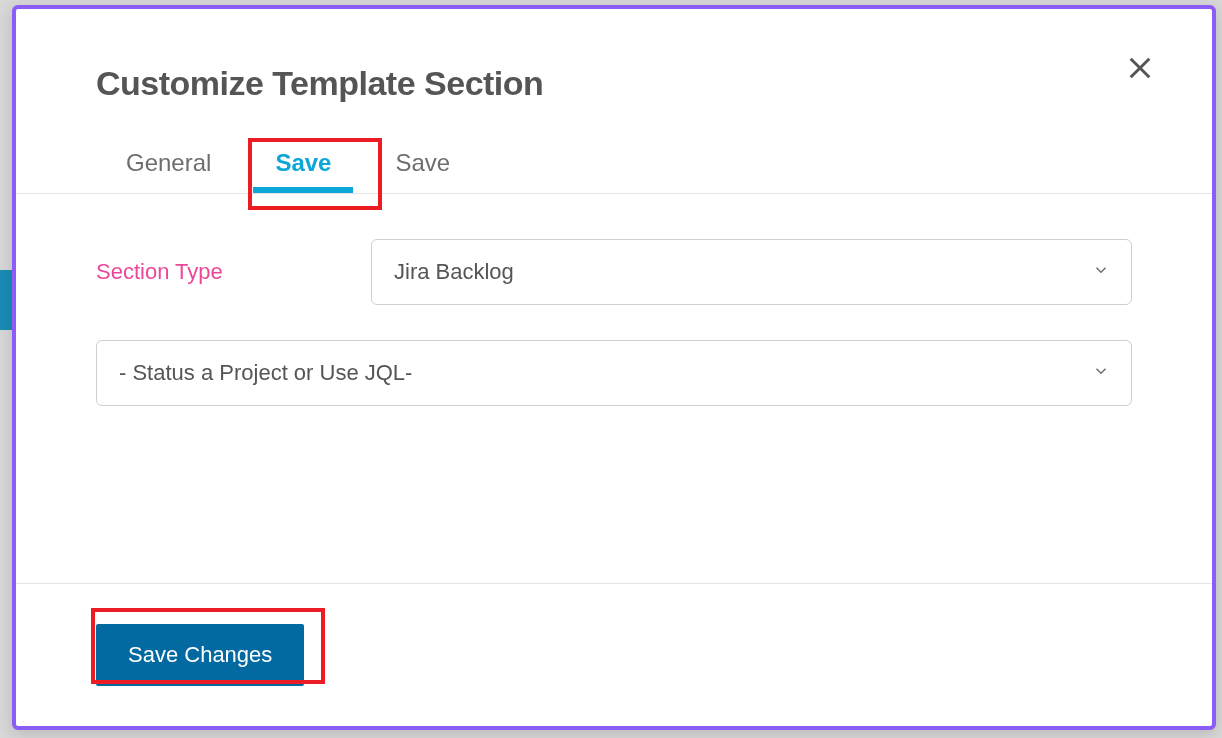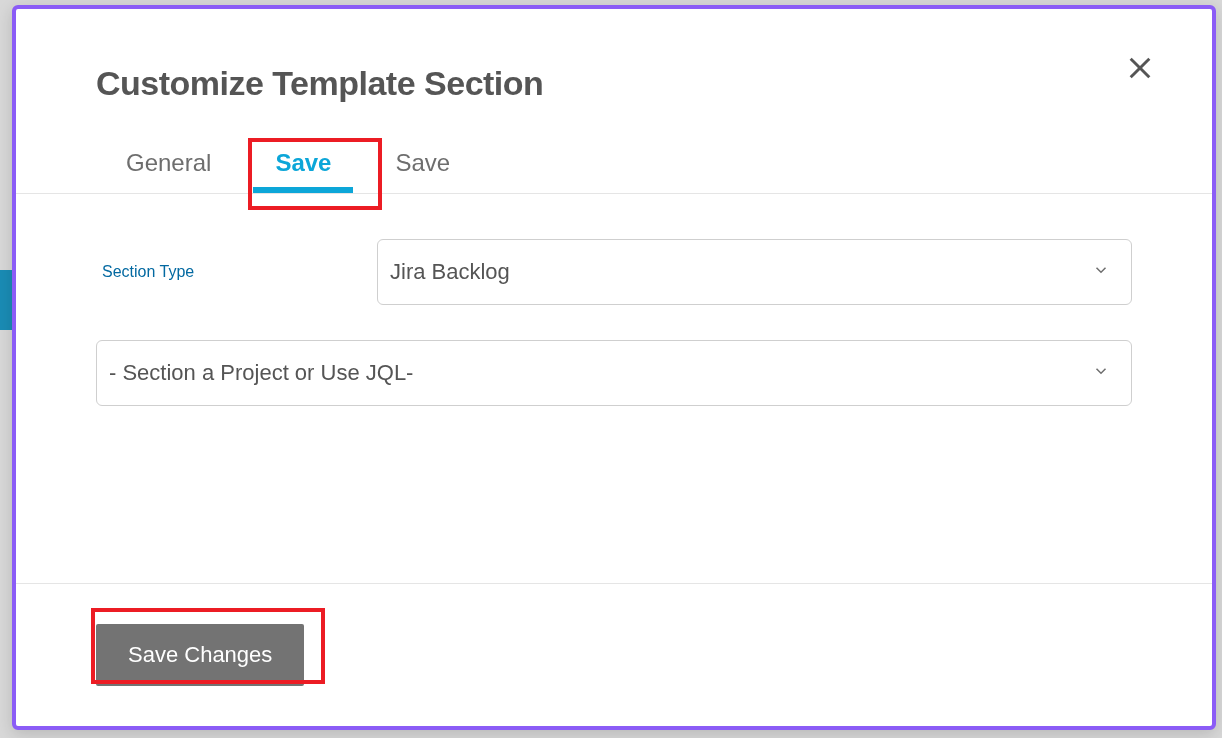--- a/index.html
+++ b/index.html
@@ -107,35 +107,34 @@
       padding: 45px 80px 40px 80px;
       flex: 1;
     }
     .form-row {
       display: flex;
       align-items: center;
       margin-bottom: 35px;
     }
     .form-label {
       width: 275px;
-      font-size: 16px;
-      color: #0369a1;
+      font-size: 22px;
+      color: #ec4899;
       font-weight: 400;
-      margin-left: 6px;
     }
     .form-control-wrap {
       flex: 1;
       position: relative;
     }
     .select-control, .text-control {
       width: 100%;
       height: 66px;
       border: 1px solid #cfcfcf;
       border-radius: 6px;
-      padding: 0 48px 0 12px;
+      padding: 0 48px 0 22px;
       font-size: 22px;
       color: #555555;
       background: #ffffff;
       display: flex;
       align-items: center;
       cursor: pointer;
       appearance: none;
       font-family: inherit;
     }
     .text-control { cursor: text; }
@@ -145,21 +144,21 @@
       top: 50%;
       transform: translateY(-50%);
       pointer-events: none;
     }
     .chevron svg { width: 18px; height: 18px; stroke: #6e6e6e; stroke-width: 2; fill: none; }
     .modal-footer {
       border-top: 1px solid #e5e5e5;
       padding: 40px 80px 40px 80px;
     }
     .save-btn {
-      background: #737373;
+      background: #0369a1;
       color: #ffffff;
       border: none;
       padding: 18px 32px;
       font-size: 22px;
       font-weight: 400;
       border-radius: 2px;
       cursor: pointer;
       font-family: inherit;
     }
   </style>
@@ -200,21 +199,21 @@
           <svg viewBox="0 0 24 24">
               <polyline points="6 9 12 15 18 9"></polyline>
             </svg>
         </span>
       </div>
     </div>
 
     <div class="form-row">
       <div class="form-control-wrap">
         <div class="select-control">
-          <span>- Section a Project or Use JQL-</span>
+          <span>- Status a Project or Use JQL-</span>
         </div>
         <span class="chevron">
           <svg viewBox="0 0 24 24">
               <polyline points="6 9 12 15 18 9"></polyline>
             </svg>
         </span>
       </div>
     </div>
 
 

